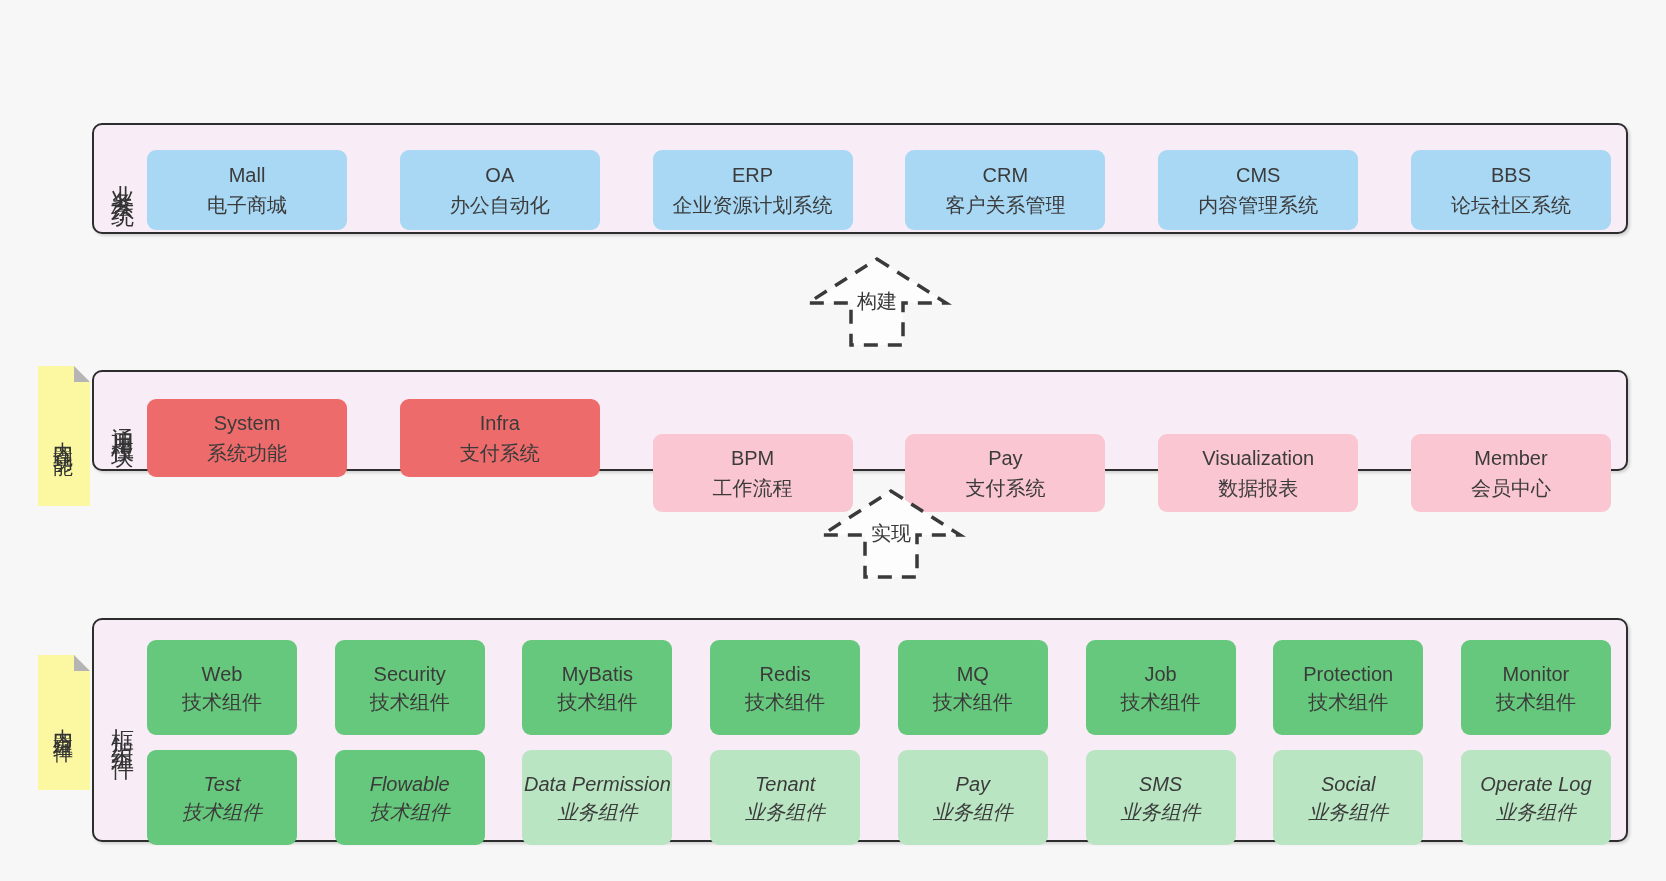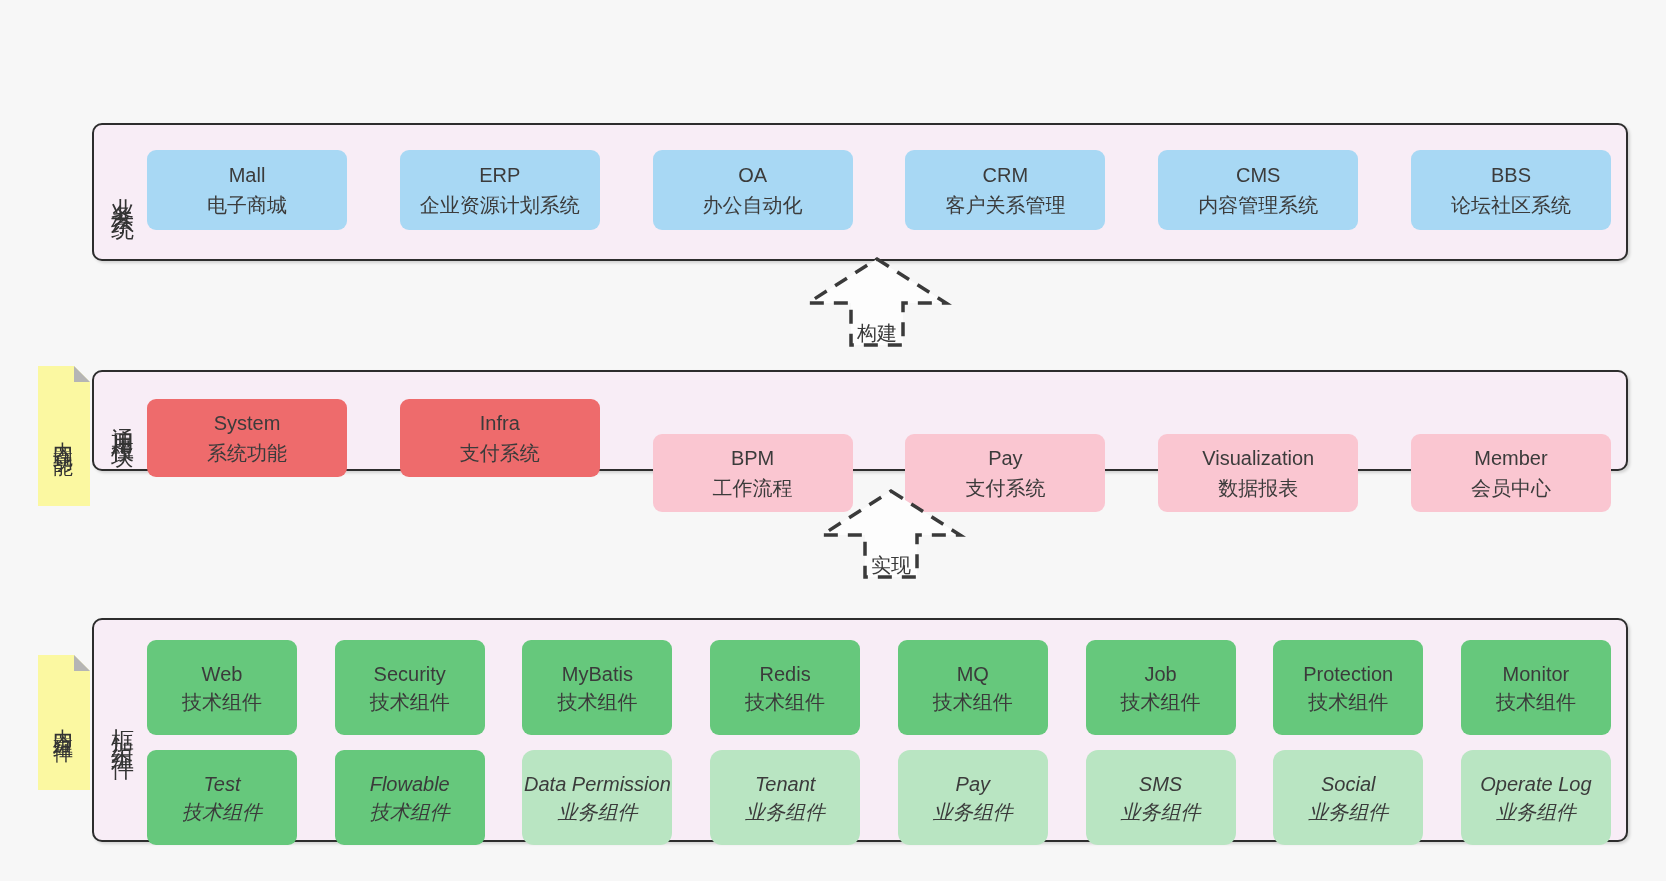--- a/index.html
+++ b/index.html
@@ -13,21 +13,21 @@
   .stage{position:relative;width:1666px;height:881px;}
 
   
   .layer{
     position:absolute;left:92px;width:1536px;
     background:#f8edf6;
     border:2.5px solid #2d2d2d;border-radius:10px;
     box-sizing:border-box;
     box-shadow:2px 2px 3px rgba(0,0,0,0.15);
   }
-  #layer-business{top:123px;height:138px;padding-left:35px;}
+  #layer-business{top:123px;height:111px;padding-left:35px;}
   #layer-modules{top:370px;height:101px;}
   #layer-framework{top:618px;height:224px;}
 
   .layer-label{
     position:absolute;left:14px;top:50%;
     transform:translateY(-50%);
     writing-mode:vertical-rl;text-orientation:upright;
     font-size:23px;letter-spacing:6px;color:#333;
     white-space:nowrap;
   }
@@ -48,21 +48,21 @@
     display:flex;flex-direction:column;align-items:center;justify-content:center;
     font-size:20px;line-height:1.5;text-align:center;
   }
   #layer-modules .box{height:78px;}
   .fbox{width:150px;height:95px;line-height:1.4;}
 
   .v-blue{background:#a8d8f4;}
   .v-red{background:#ee6b6c;}
   .v-pink{background:#fac6d1;margin-top:35px;}
   .v-green{background:#66c87c;}
-  .v-lgreen{background:#b9e5c2;border-radius:12px;}
+  .v-lgreen{background:#b9e5c2;}
 
   
   .sticky{
     position:absolute;width:52px;background:#fbf8a1;
     clip-path:polygon(0 0, calc(100% - 16px) 0, 100% 16px, 100% 100%, 0 100%);
     display:flex;align-items:center;justify-content:center;
   }
   .sticky::after{
     content:'';position:absolute;top:0;right:0;width:16px;height:16px;
     background:linear-gradient(to bottom left, rgba(0,0,0,0) 50%, #b5b5b5 50%);
@@ -73,46 +73,46 @@
     writing-mode:vertical-rl;text-orientation:upright;
     font-size:20px;letter-spacing:5px;color:#333;white-space:nowrap;
   }
 
   
   .arrow{position:absolute;width:144px;height:92px;}
   #arrow-build{left:805px;top:256px;}
   #arrow-implement{left:819px;top:488px;}
   .arrow svg{position:absolute;left:0;top:0;overflow:visible;}
   .arrow-label{
-    position:absolute;left:50%;top:64px;transform:translateX(-50%);
+    position:absolute;left:50%;top:32px;transform:translateX(-50%);
     font-size:20px;color:#3a3a3a;white-space:nowrap;
   }
 </style>
 </head>
 <body>
 
 <div class="stage">
 
   <div class="layer" id="layer-business">
     <div class="layer-label">业务系统</div>
     <div class="boxes-row">
 
         <div class="box v-blue">
           <div>Mall</div>
           <div>电子商城</div>
         </div>
 
         <div class="box v-blue">
+          <div>OA</div>
+          <div>办公自动化</div>
+        </div>
+
+        <div class="box v-blue">
           <div>ERP</div>
           <div>企业资源计划系统</div>
-        </div>
-
-        <div class="box v-blue">
-          <div>OA</div>
-          <div>办公自动化</div>
         </div>
 
         <div class="box v-blue">
           <div>CRM</div>
           <div>客户关系管理</div>
         </div>
 
         <div class="box v-blue">
           <div>CMS</div>
           <div>内容管理系统</div>

